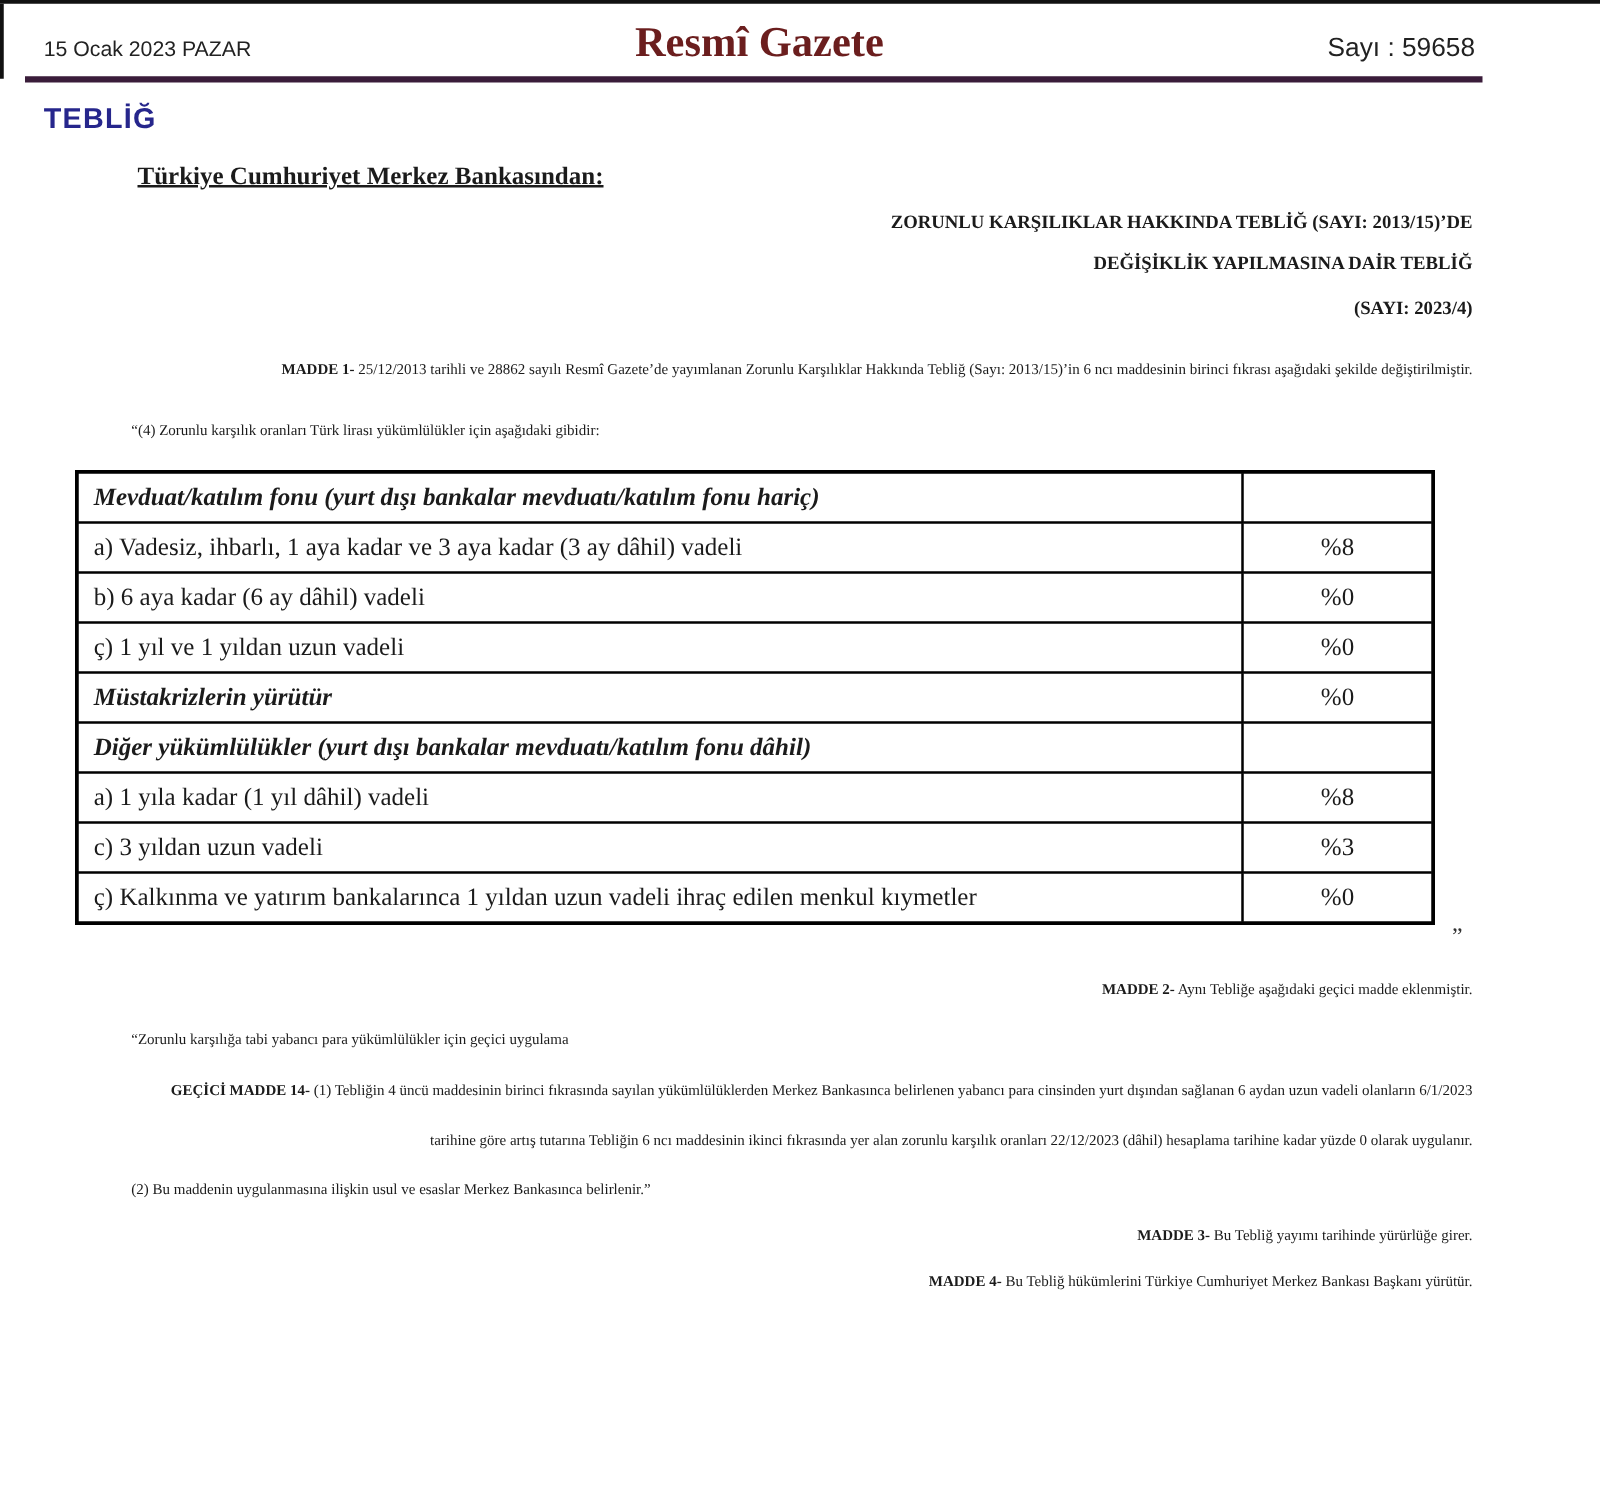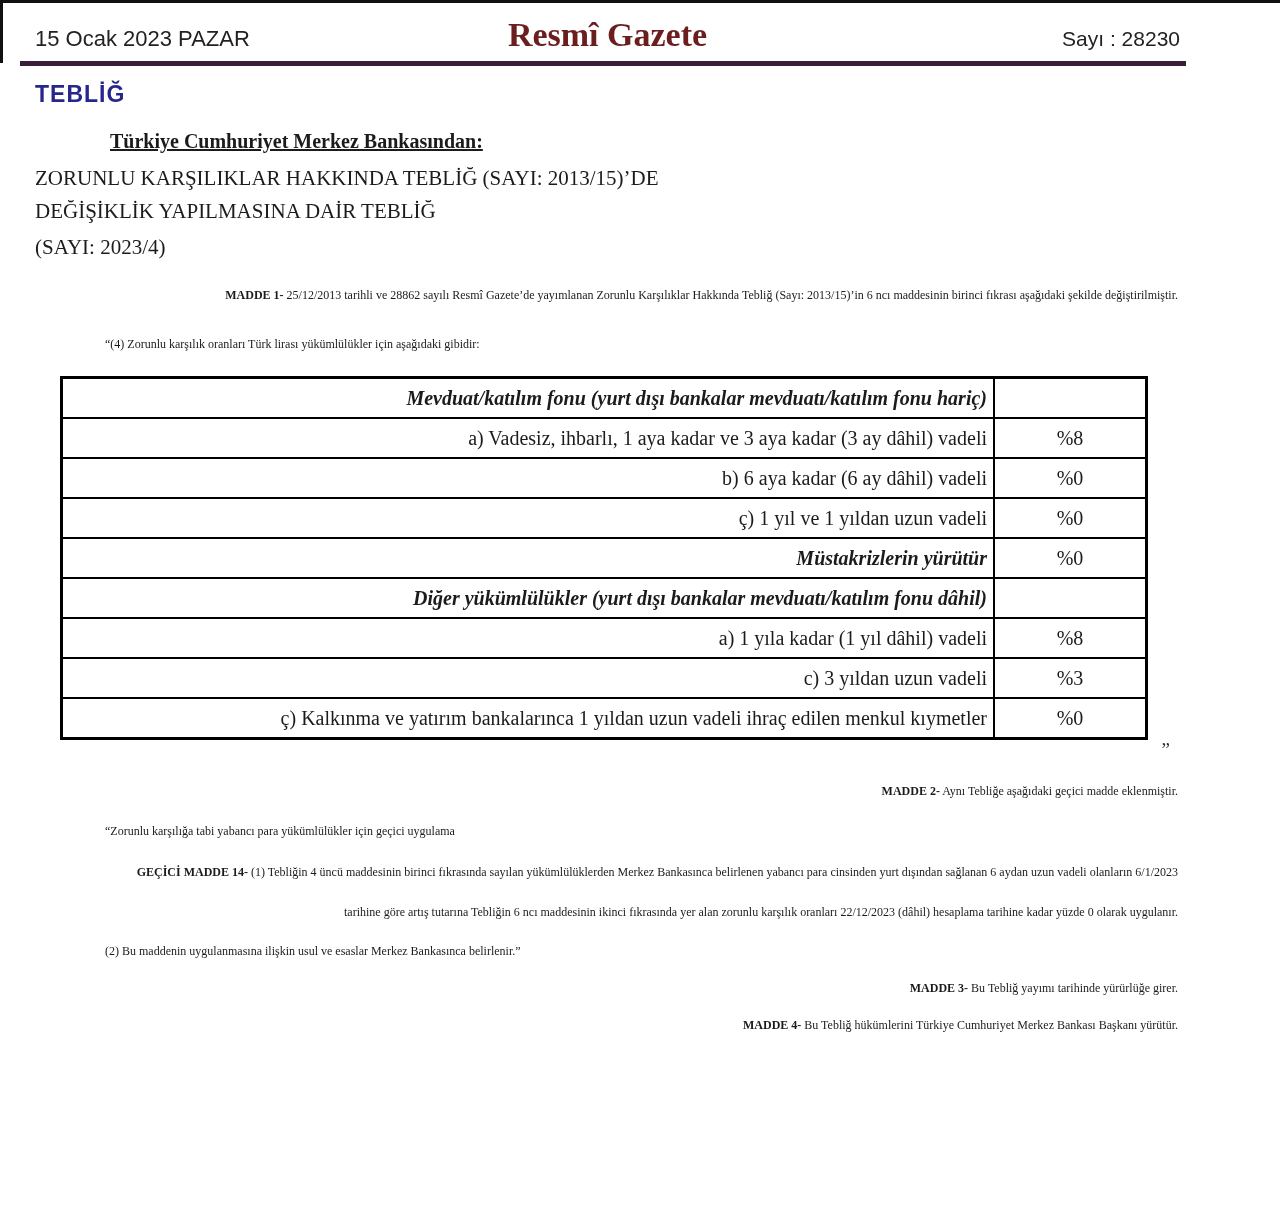--- a/index.html
+++ b/index.html
@@ -27,21 +27,21 @@
 
   
   .masthead {
     display: flex;
     align-items: baseline;
     padding: 13px 100px 0 35px;
   }
   .mh-date {
     flex: 1;
     font-family: "Liberation Sans", "DejaVu Sans", sans-serif;
-    font-size: 22px;
+    font-size: 17px;
     color: #222;
     white-space: nowrap;
   }
   .mh-title {
     font-family: "Liberation Serif", "DejaVu Serif", serif;
     font-weight: bold;
     font-size: 34px;
     color: #6b1e1e;
     white-space: nowrap;
   }
@@ -75,23 +75,23 @@
     padding: 0 102px 0 35px;
   }
   .issuer {
     margin: 22px 0 0 75px;
     font-weight: bold;
     font-size: 20px;
     text-decoration: underline;
   }
   .doc-title {
     margin-top: 9px;
-    text-align: left;
-    font-weight: normal;
-    font-size: 21px;
+    text-align: right;
+    font-weight: bold;
+    font-size: 15px;
     line-height: 33px;
   }
   .doc-title .title-sayi { margin-top: 3px; }
 
   .para {
     margin: 0;
     font-size: 12px;
     line-height: 39px;
   }
   .just { text-align: justify; }
@@ -114,21 +114,20 @@
     border: 3px solid #000;
     table-layout: fixed;
   }
   table.reserve td {
     border: 2px solid #000;
     height: 38px;
     font-size: 20px;
     padding: 0 6px 0 12px;
     overflow: hidden;
     white-space: nowrap;
-    text-align: right;
   }
   table.reserve td.cell-value {
     width: 150px;
     text-align: center;
     padding: 0;
   }
   table.reserve tr.hdr td.cell-label {
     font-weight: bold;
     font-style: italic;
   }
@@ -143,21 +142,21 @@
 </head>
 <body>
 
 <div class="page">
 
   <div class="edge-left"></div>
 
   <div class="masthead">
     <div class="mh-date">15 Ocak 2023 PAZAR</div>
     <div class="mh-title">Resmî Gazete</div>
-    <div class="mh-issue">Sayı : 28230</div>
+    <div class="mh-issue">Sayı : 59658</div>
   </div>
   <div class="mh-rule"></div>
 
   <div class="section-heading">TEBLİĞ</div>
 
   <div class="content">
 
     <p class="issuer">Türkiye Cumhuriyet Merkez Bankasından:</p>
 
     <div class="doc-title">

